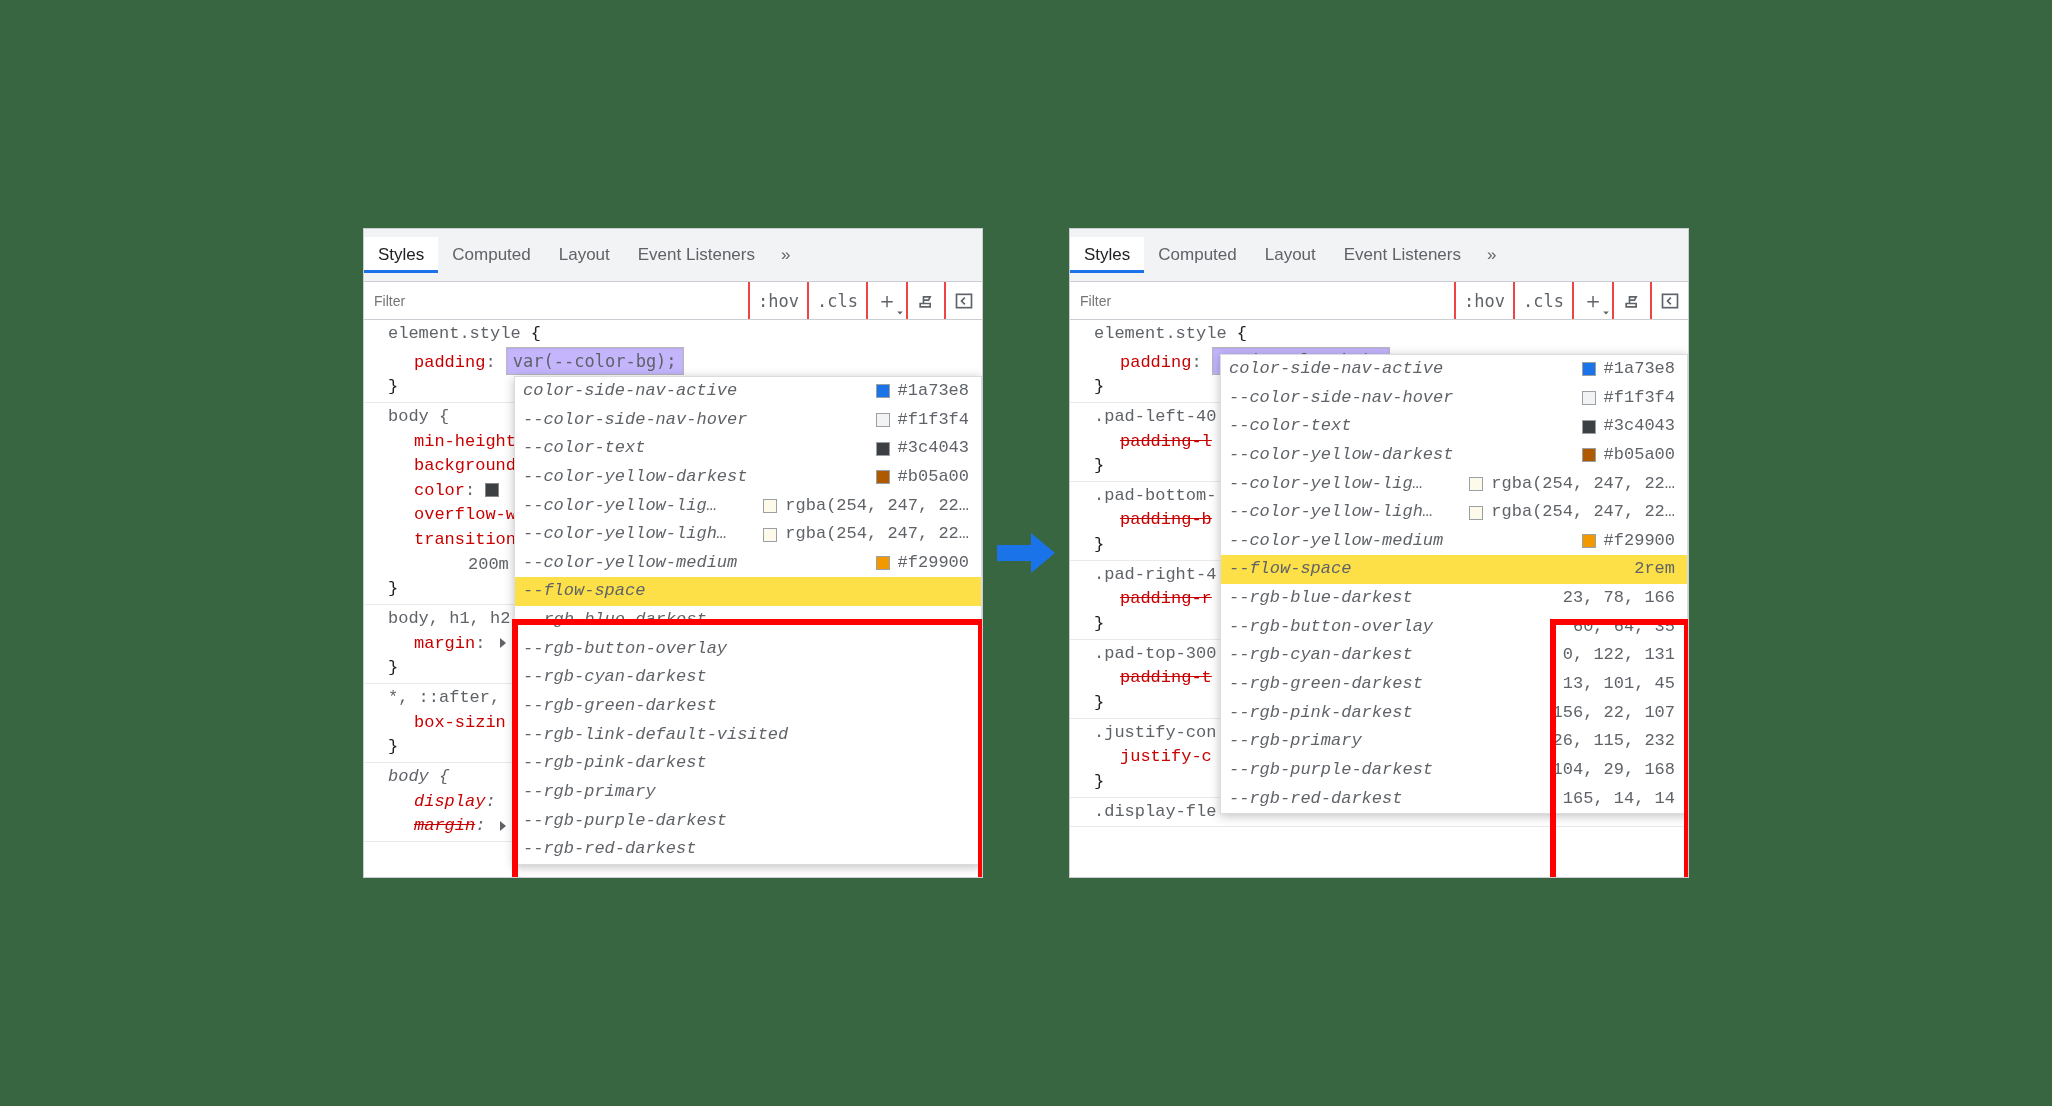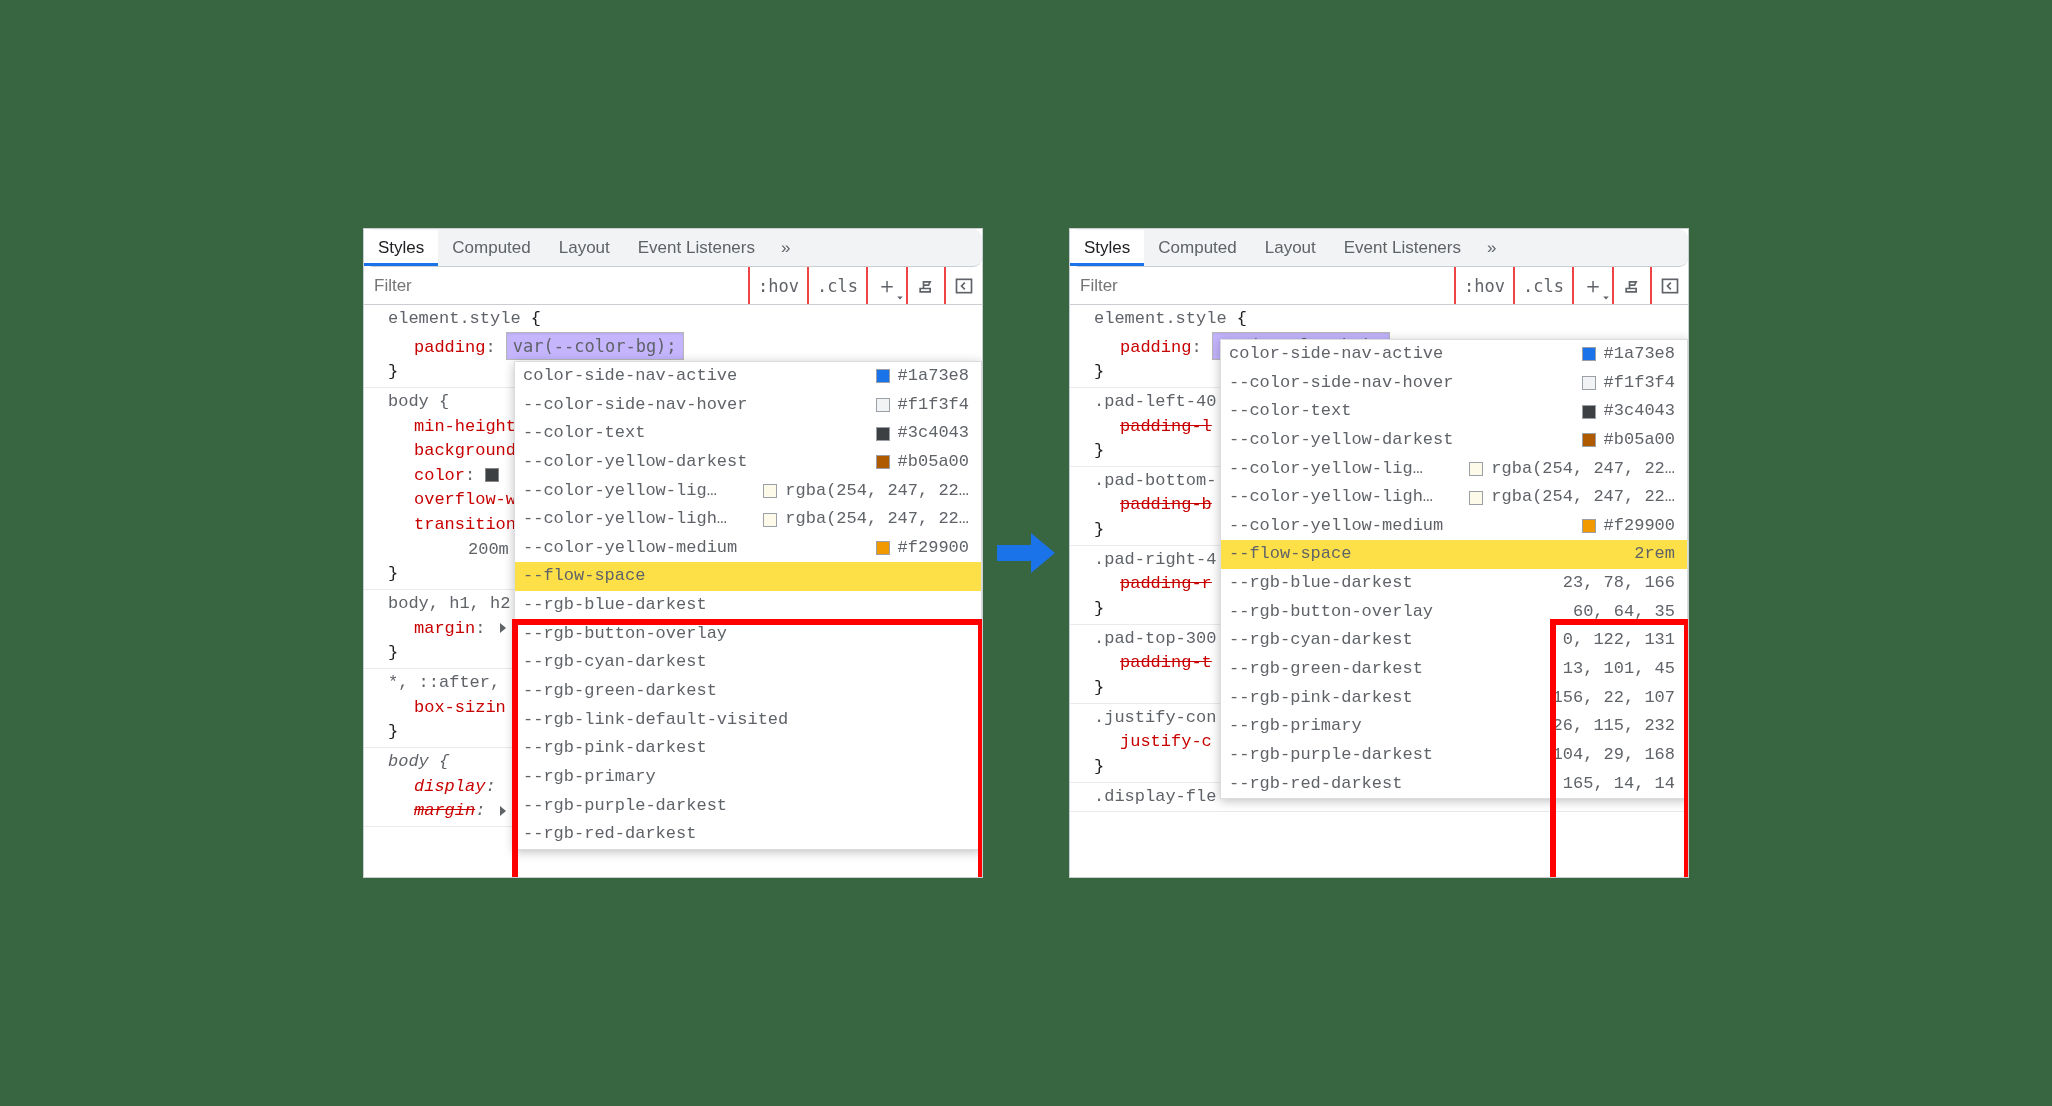--- a/index.html
+++ b/index.html
@@ -23,24 +23,23 @@
     position: relative;
     display: flex;
     flex-direction: column;
   }
   
   .tabs {
     display: flex;
     align-items: center;
     border-bottom: 1px solid #cacdd1;
     background: #f1f3f4;
-    height: 38px;
+    height: 53px;
     font-family: -apple-system, "Helvetica Neue", Arial, sans-serif;
     font-size: 17px;
-    border-radius: 9px;
   }
   .tab {
     padding: 8px 14px;
     color: #5f6368;
     cursor: default;
     white-space: nowrap;
   }
   .tab.active {
     color: #202124;
     background: #ffffff;
@@ -54,21 +53,21 @@
     display: flex;
     align-items: center;
     border-bottom: 1px solid #cacdd1;
     height: 38px;
     font-family: -apple-system, Arial, sans-serif;
   }
   .filter-input {
     flex: 1;
     border: none;
     padding: 6px 10px;
-    font-size: 17px;
+    font-size: 14px;
     font-family: inherit;
     outline: none;
     color: #5f6368;
   }
   .tool {
     padding: 0 8px;
     color: #5f6368;
     font-size: 17px;
     border-left: 2px solid #ef4444;
     height: 100%;
@@ -142,21 +141,21 @@
     z-index: 5;
   }
   .ac-row {
     display: flex;
     align-items: center;
     justify-content: space-between;
     padding: 2px 12px 2px 8px;
     white-space: nowrap;
   }
   .ac-row.hl { background: #fde047; }
-  .ac-name { color: #5f6368; }
+  .ac-name { color: #5f6368; font-style: italic; }
   .ac-val  { color: #5f6368; display: flex; align-items: center; gap: 8px; }
   .ac-sw {
     display: inline-block;
     width: 14px; height: 14px;
     border: 1px solid #9aa0a6;
   }
   
   .hlbox {
     position: absolute;
     border: 6px solid #ff0000;

